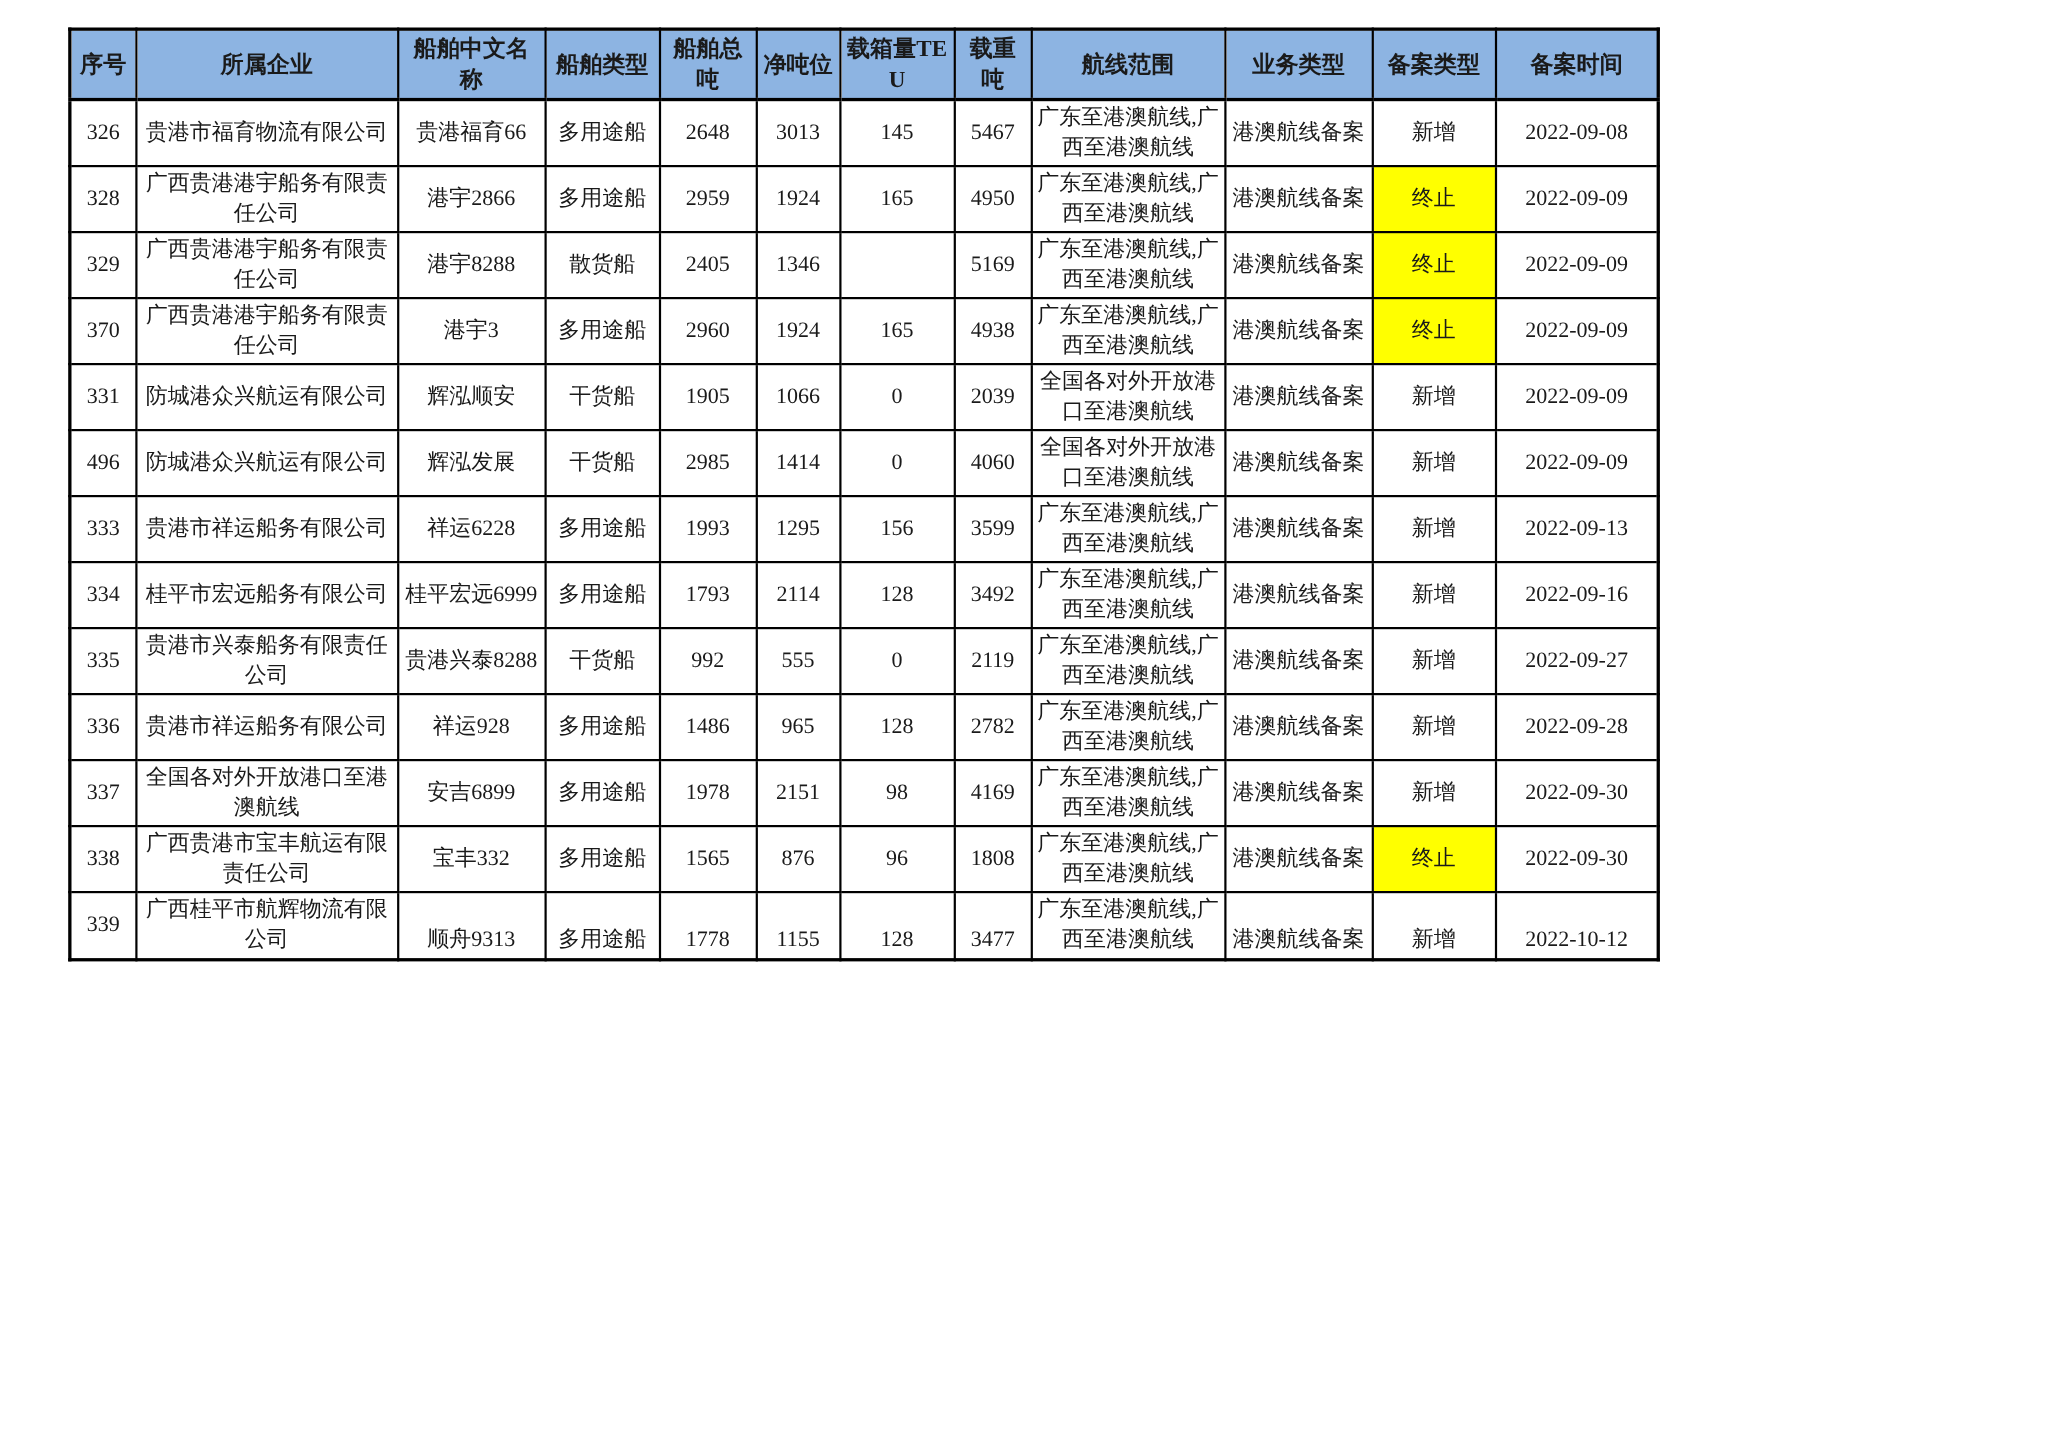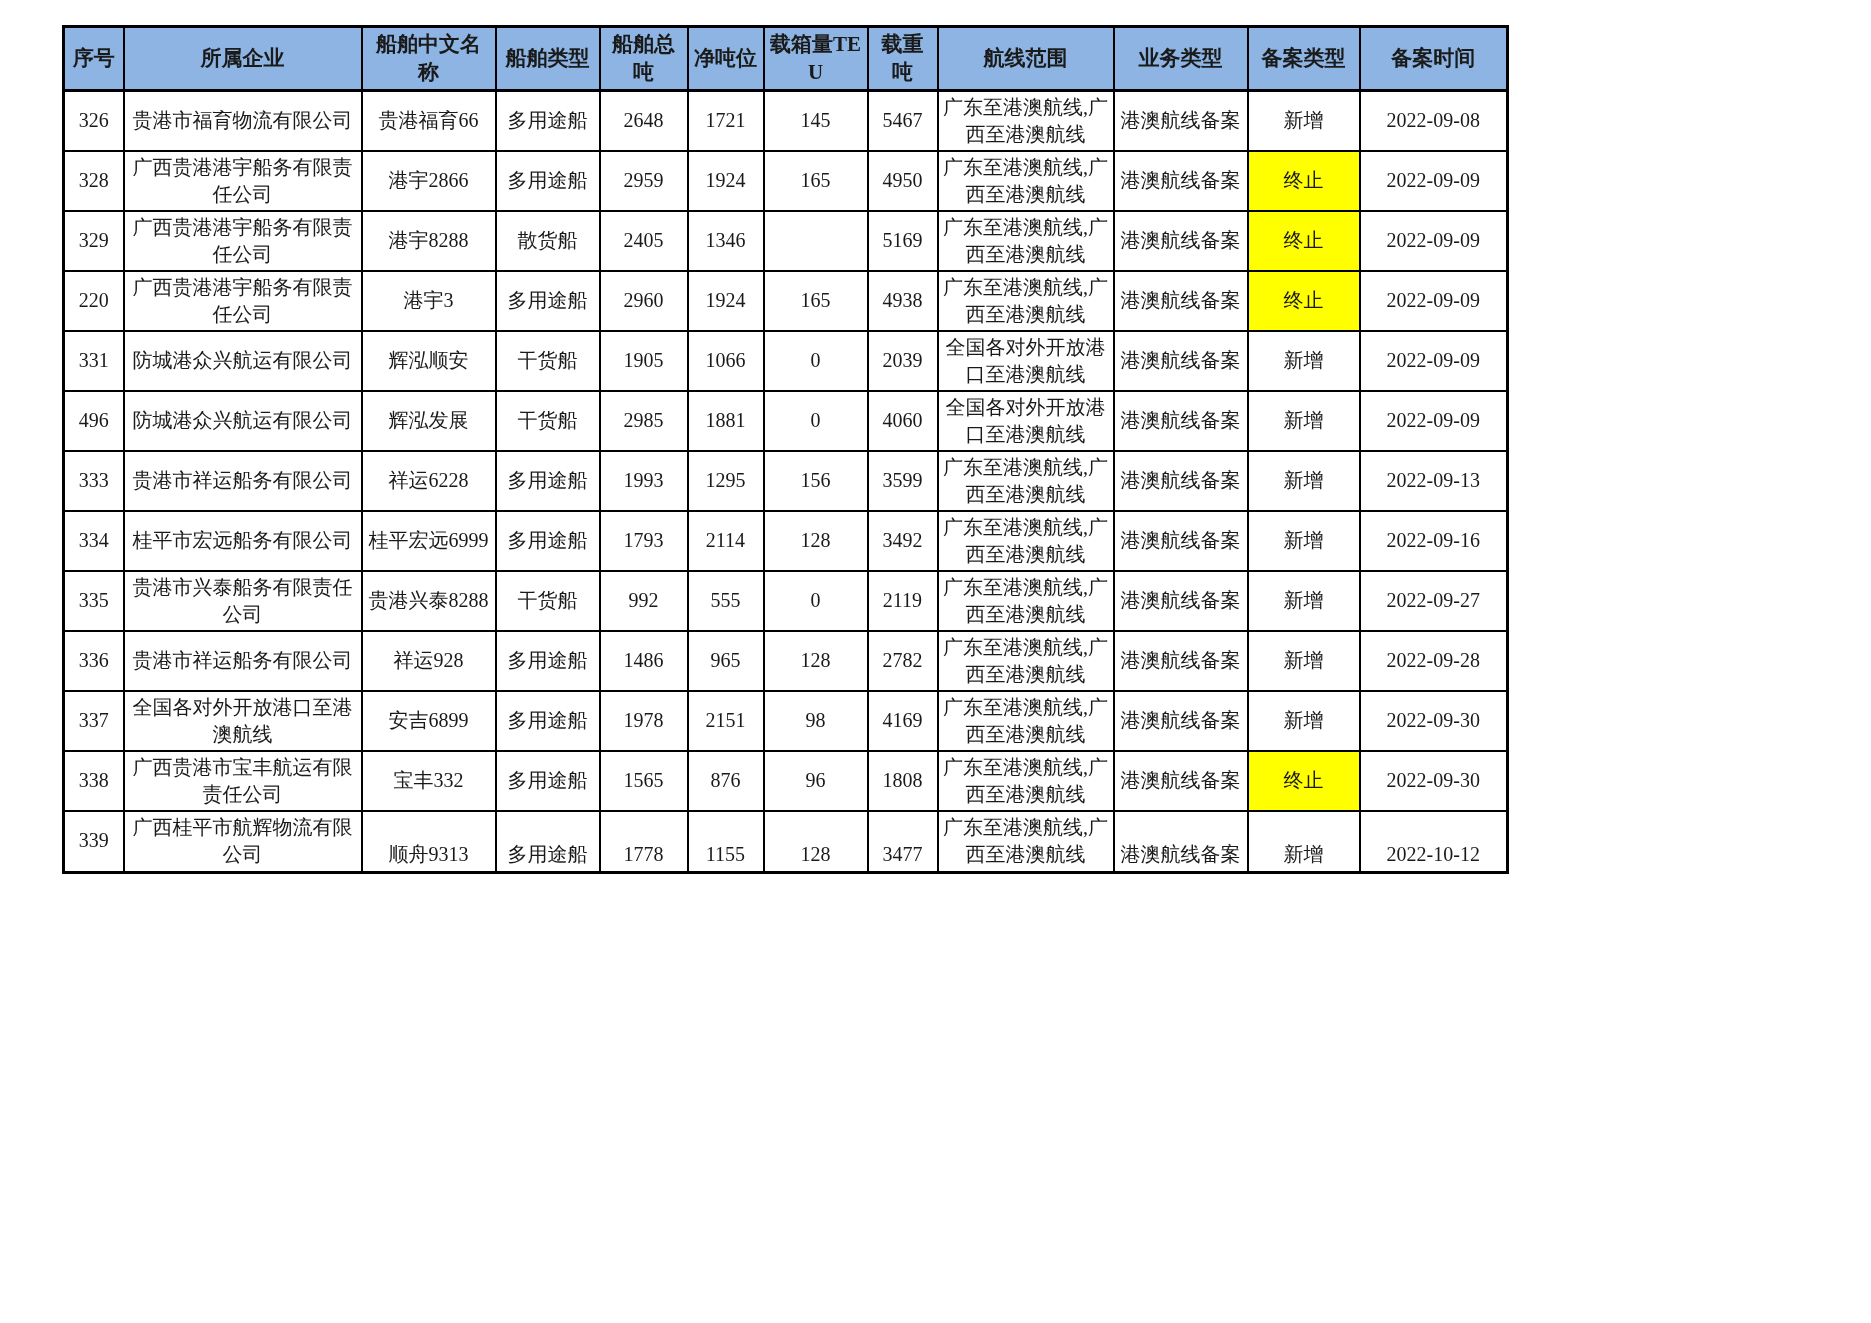--- a/index.html
+++ b/index.html
@@ -101,21 +101,21 @@
           <th>备案时间</th>
         </tr>
     </thead>
     <tbody>
         <tr>
           <td>326</td>
           <td>贵港市福育物流有限公司</td>
           <td>贵港福育66</td>
           <td>多用途船</td>
           <td>2648</td>
-          <td>1721</td>
+          <td>3013</td>
           <td>145</td>
           <td>5467</td>
           <td>广东至港澳航线,广西至港澳航线</td>
           <td>港澳航线备案</td>
           <td>新增</td>
           <td>2022-09-08</td>
         </tr>
         <tr>
           <td>328</td>
           <td>广西贵港港宇船务有限责任公司</td>
@@ -138,21 +138,21 @@
           <td>2405</td>
           <td>1346</td>
           <td></td>
           <td>5169</td>
           <td>广东至港澳航线,广西至港澳航线</td>
           <td>港澳航线备案</td>
           <td class="highlight">终止</td>
           <td>2022-09-09</td>
         </tr>
         <tr>
-          <td>220</td>
+          <td>370</td>
           <td>广西贵港港宇船务有限责任公司</td>
           <td>港宇3</td>
           <td>多用途船</td>
           <td>2960</td>
           <td>1924</td>
           <td>165</td>
           <td>4938</td>
           <td>广东至港澳航线,广西至港澳航线</td>
           <td>港澳航线备案</td>
           <td class="highlight">终止</td>
@@ -171,21 +171,21 @@
           <td>港澳航线备案</td>
           <td>新增</td>
           <td>2022-09-09</td>
         </tr>
         <tr>
           <td>496</td>
           <td>防城港众兴航运有限公司</td>
           <td>辉泓发展</td>
           <td>干货船</td>
           <td>2985</td>
-          <td>1881</td>
+          <td>1414</td>
           <td>0</td>
           <td>4060</td>
           <td>全国各对外开放港口至港澳航线</td>
           <td>港澳航线备案</td>
           <td>新增</td>
           <td>2022-09-09</td>
         </tr>
         <tr>
           <td>333</td>
           <td>贵港市祥运船务有限公司</td>

